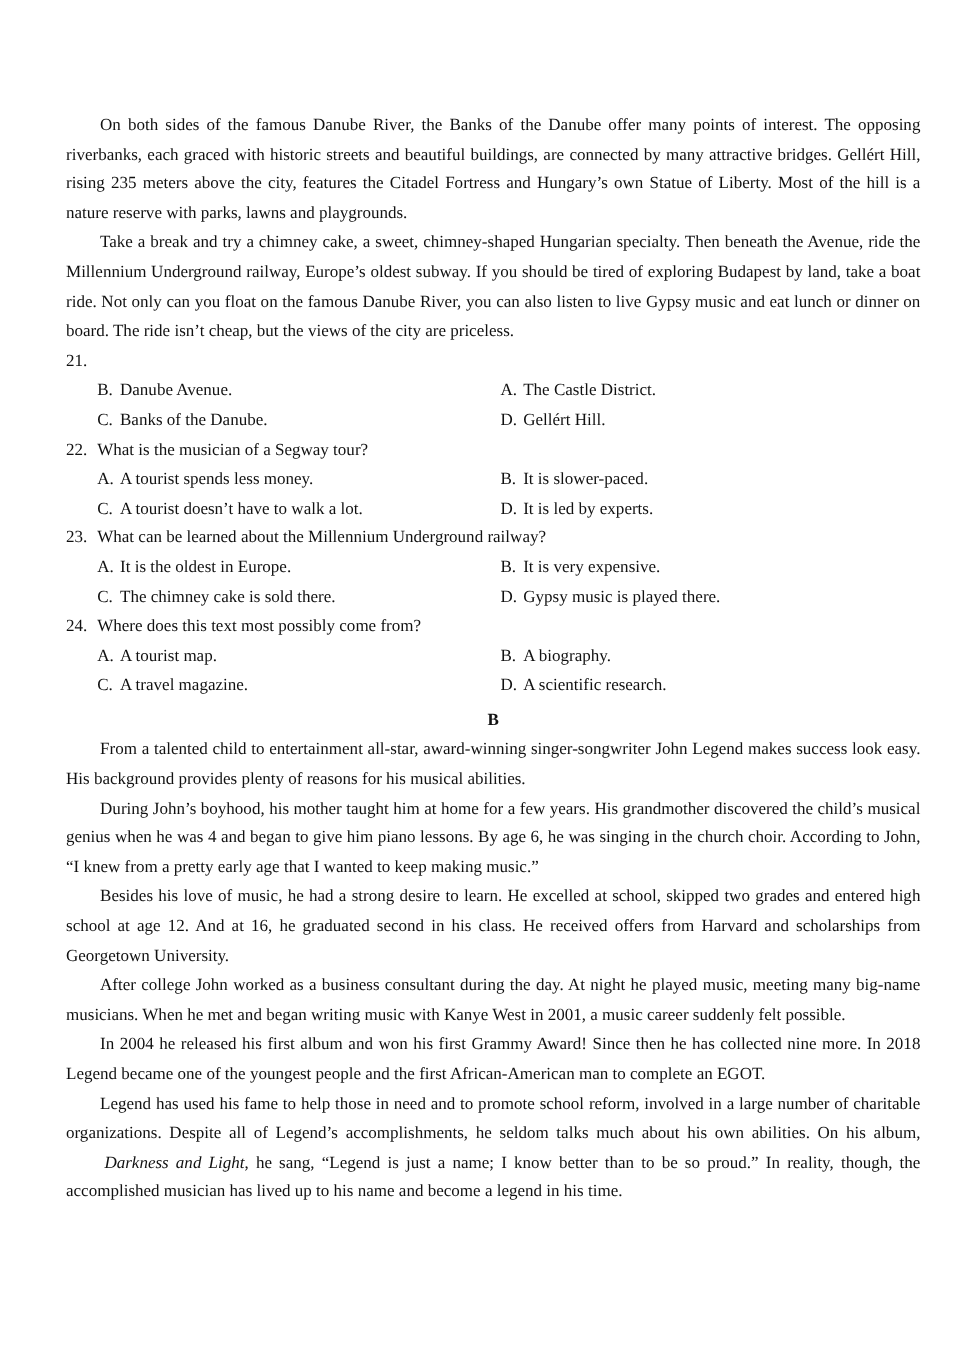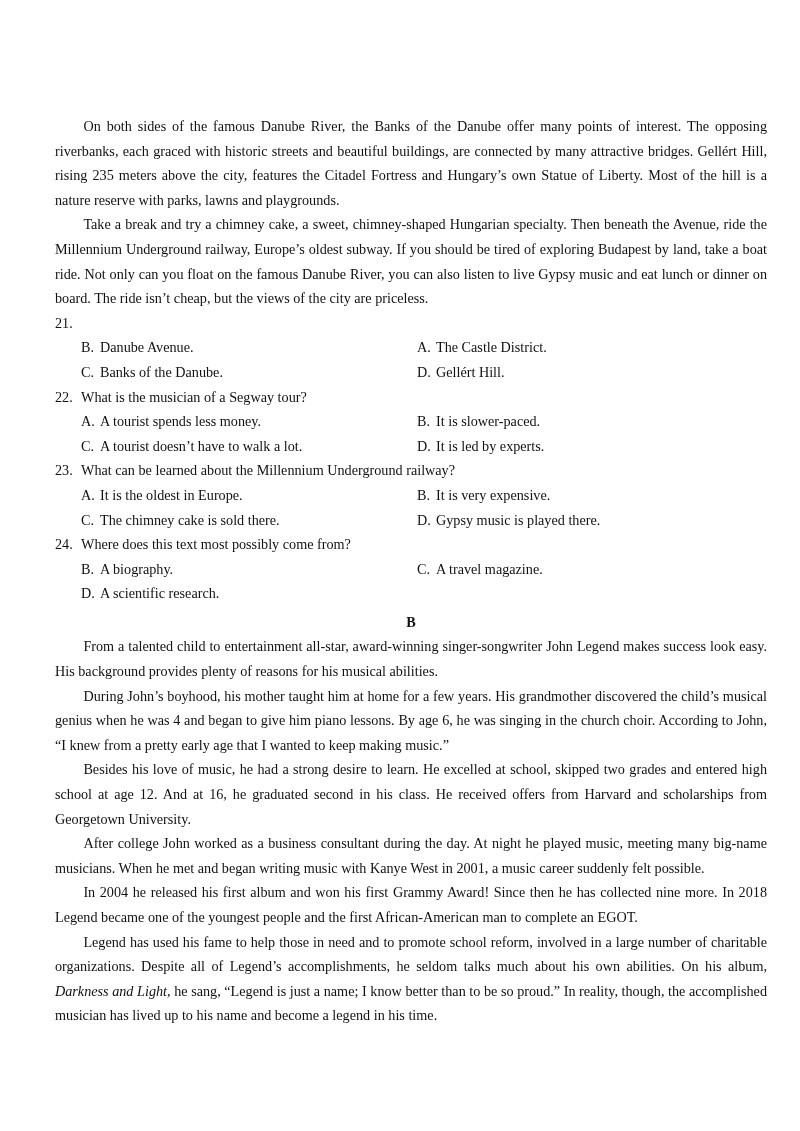--- a/index.html
+++ b/index.html
@@ -1,31 +1,31 @@
 <!DOCTYPE html>
 <html><head>
 <meta charset="utf-8">
 <style>
   html, body { margin: 0; padding: 0; background: #ffffff; }
   body { width: 800px; height: 1131px; position: relative; overflow: hidden; }
   .page {
-    position: absolute; left: 55px; top: 114px; width: 712px;
+    position: absolute; left: 55px; top: 92px; width: 712px;
     font-family: "Liberation Serif", "DejaVu Serif", serif;
     font-size: 14.2px; color: #111; line-height: 24.6px;
   }
   p.para { margin: 0; text-align: justify; text-indent: 2em; }
   .q { margin: 0; }
   .q .qline { display: flex; }
   .q .num { width: 26px; flex: none; }
   .opts { display: grid; grid-template-columns: 336px 336px; padding-left: 26px; }
   .opt { white-space: nowrap; }
   .opt .letter { display: inline-block; width: 19px; }
   .section-title { text-align: center; font-weight: bold; margin: 4px 0 0 0; }
   .egot { }
-  i { font-style: italic; }
+  i { font-style: italic; margin-left: 32px; }
 </style>
 </head>
 <body>
 
 <div class="page">
   <p class="para">On both sides of the famous Danube River, the Banks of the Danube offer many points of interest. The opposing riverbanks, each graced with historic streets and beautiful buildings, are connected by many attractive bridges. Gellért Hill, rising 235 meters above the city, features the Citadel Fortress and Hungary’s own Statue of Liberty. Most of the hill is a nature reserve with parks, lawns and playgrounds.</p>
   <p class="para">Take a break and try a chimney cake, a sweet, chimney-shaped Hungarian specialty. Then beneath the Avenue, ride the Millennium Underground railway, Europe’s oldest subway. If you should be tired of exploring Budapest by land, take a boat ride. Not only can you float on the famous Danube River, you can also listen to live Gypsy music and eat lunch or dinner on board. The ride isn’t cheap, but the views of the city are priceless.</p>
 
   <div class="q">
     <div class="qline">
@@ -64,20 +64,21 @@
       <div class="opt"><span class="letter">D.</span><span>Gypsy music is played there.</span></div>
     </div>
   </div>
 
   <div class="q">
     <div class="qline">
       <span class="num">24.</span>
       <span>Where does this text most possibly come from?</span>
     </div>
     <div class="opts">
+      <div class="opt"><span class="letter">A.</span><span>A tourist map.</span></div>
       <div class="opt"><span class="letter">B.</span><span>A biography.</span></div>
       <div class="opt"><span class="letter">C.</span><span>A travel magazine.</span></div>
       <div class="opt"><span class="letter">D.</span><span>A scientific research.</span></div>
     </div>
   </div>
 
   <div class="section-title">B</div>
 
   <p class="para">From a talented child to entertainment all-star, award-winning singer-songwriter John Legend makes success look easy. His background provides plenty of reasons for his musical abilities.</p>
   <p class="para">During John’s boyhood, his mother taught him at home for a few years. His grandmother discovered the child’s musical genius when he was 4 and began to give him piano lessons. By age 6, he was singing in the church choir. According to John, “I knew from a pretty early age that I wanted to keep making music.”</p>

